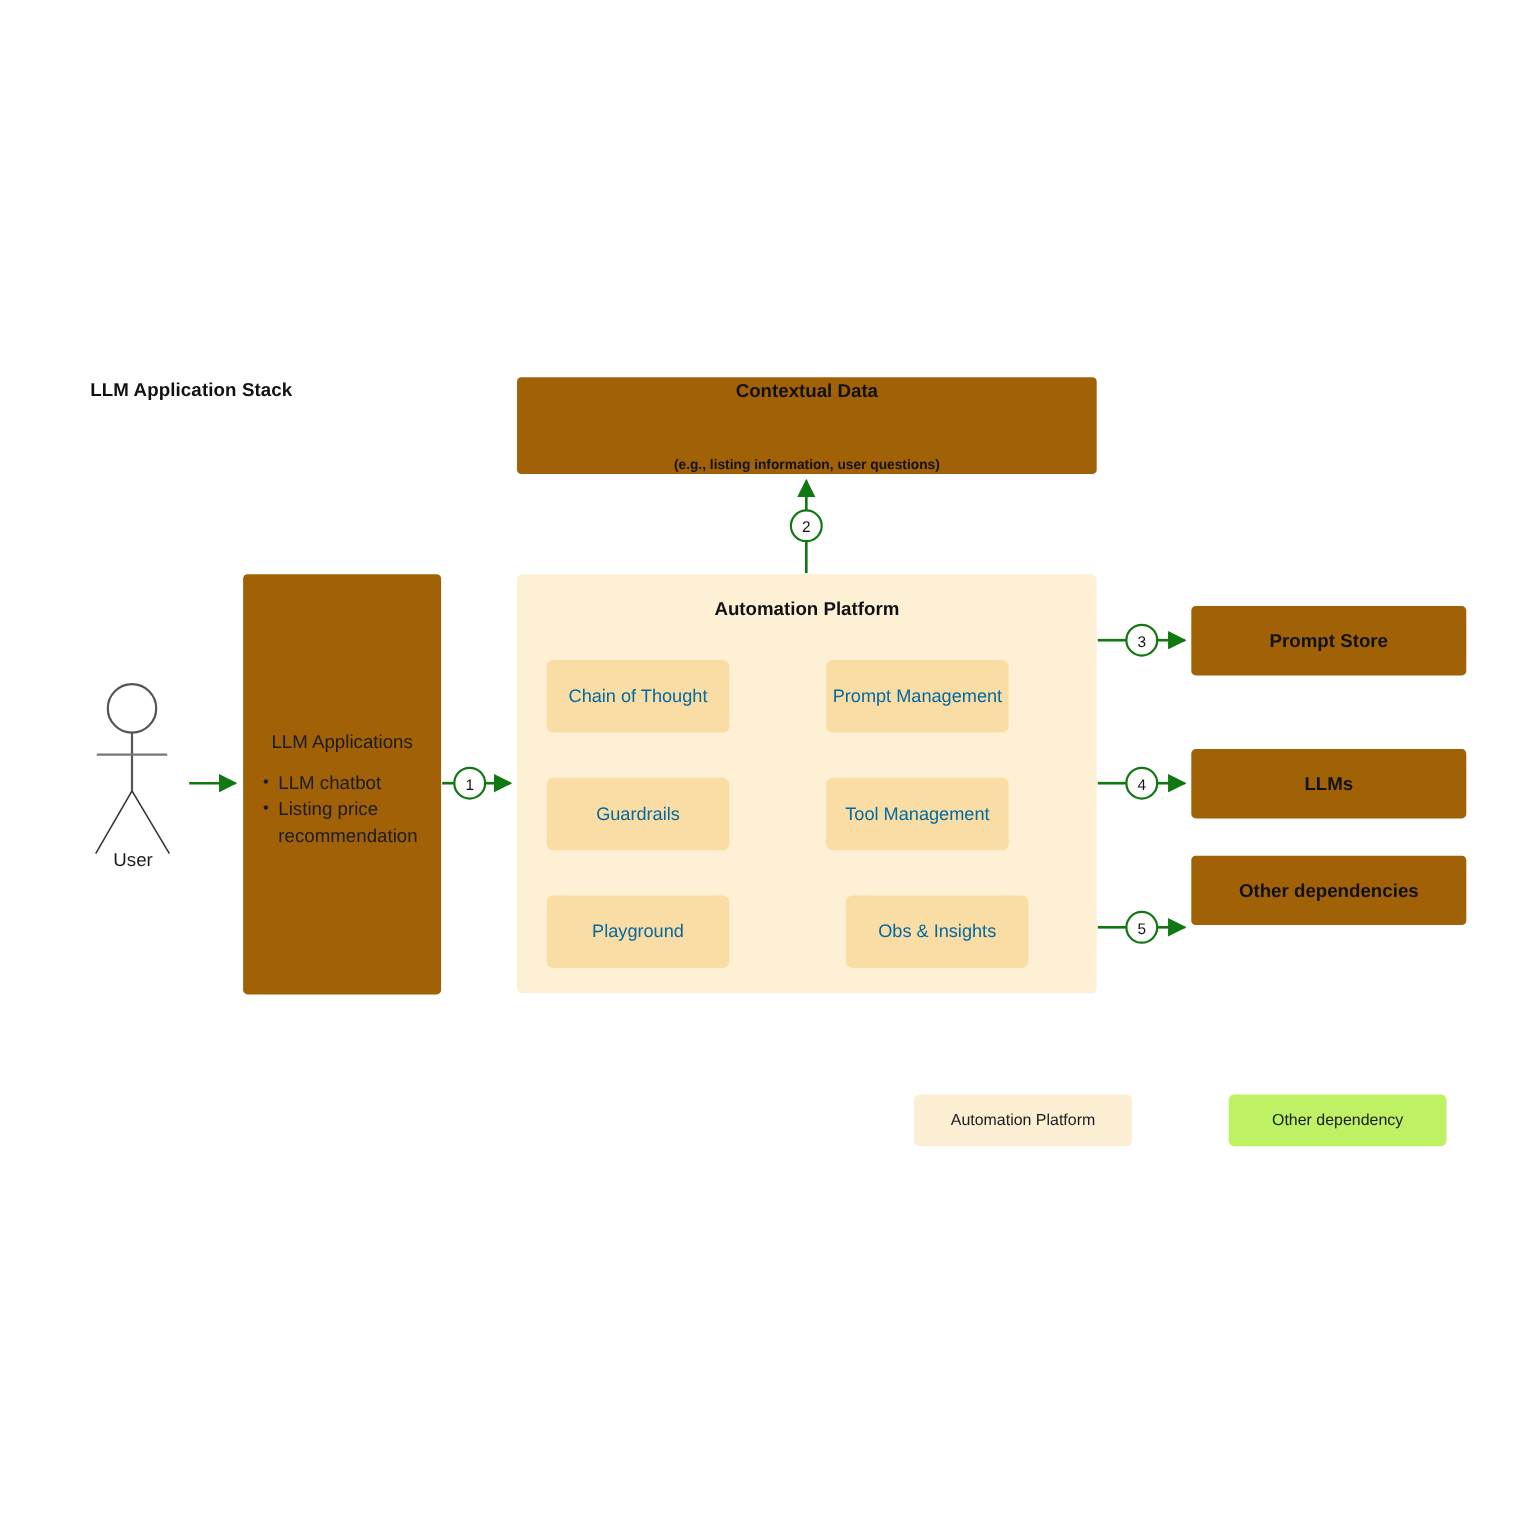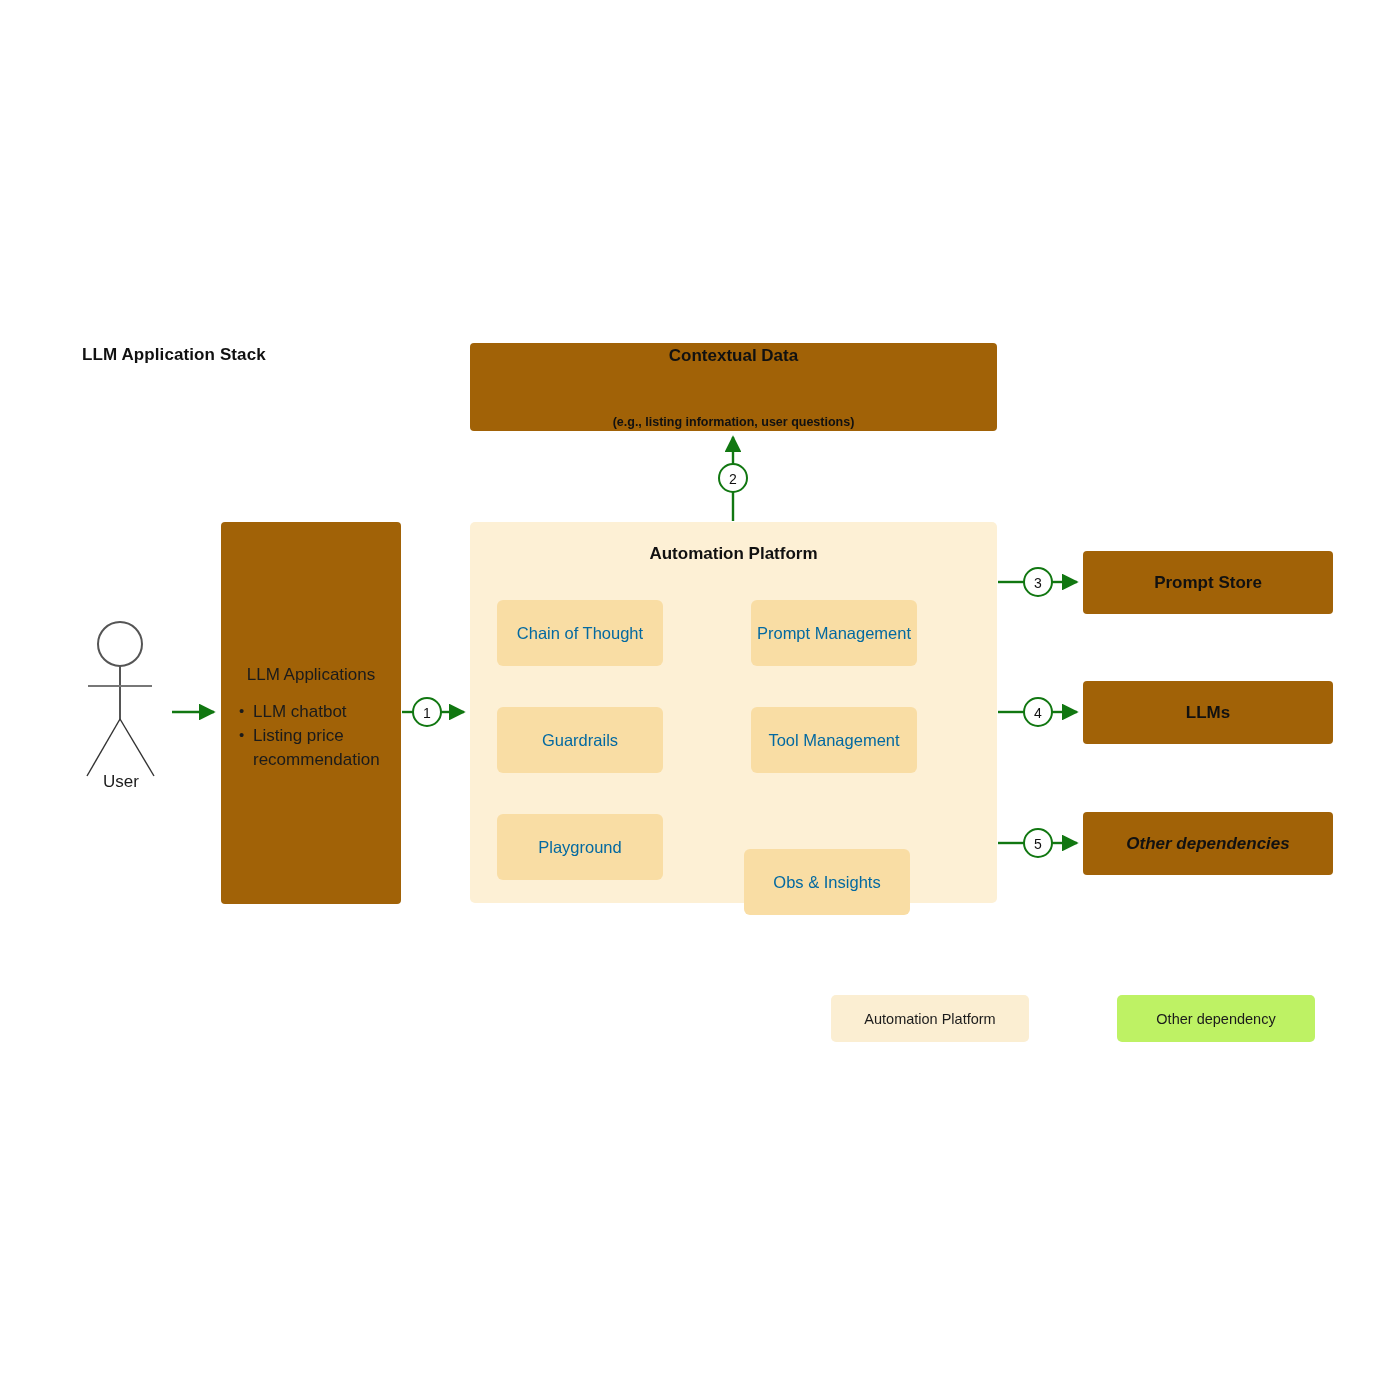--- a/index.html
+++ b/index.html
@@ -67,30 +67,30 @@
   }
   .ap-block{
     position:absolute;width:166px;height:66px;
     font-size:16.5px;color:#0369a1;
   }
   #ap-chain-of-thought{left:27px;top:78px;}
   #ap-context-management{left:281px;top:78px;}
   #ap-guardrails{left:27px;top:185px;}
   #ap-tool-management{left:281px;top:185px;}
   #ap-playground{left:27px;top:292px;}
-  #ap-obs-insights{left:274px;top:292px;margin-top:35px;}
+  #ap-obs-insights{left:299px;top:292px;}
 
   
   .dep-box{
     width:250px;height:63px;
     font-size:17px;font-weight:bold;color:#111;
   }
   #dep-prompt-store{left:1083px;top:551px;}
   #dep-llms{left:1083px;top:681px;}
-  #dep-other{left:1083px;top:812px;font-style:italic;}
+  #dep-other{left:1083px;top:778px;}
 
   
   .legend-box{
     width:198px;height:47px;font-size:14.5px;color:#1b1b1b;border-radius:5px;
   }
   #legend-automation-platform{left:831px;top:995px;background:#fbeed2;}
   #legend-other-dependency{left:1117px;top:995px;background:#bef264;}
 
   
   #connector-layer{left:0;top:0;width:1400px;height:1400px;pointer-events:none;}

